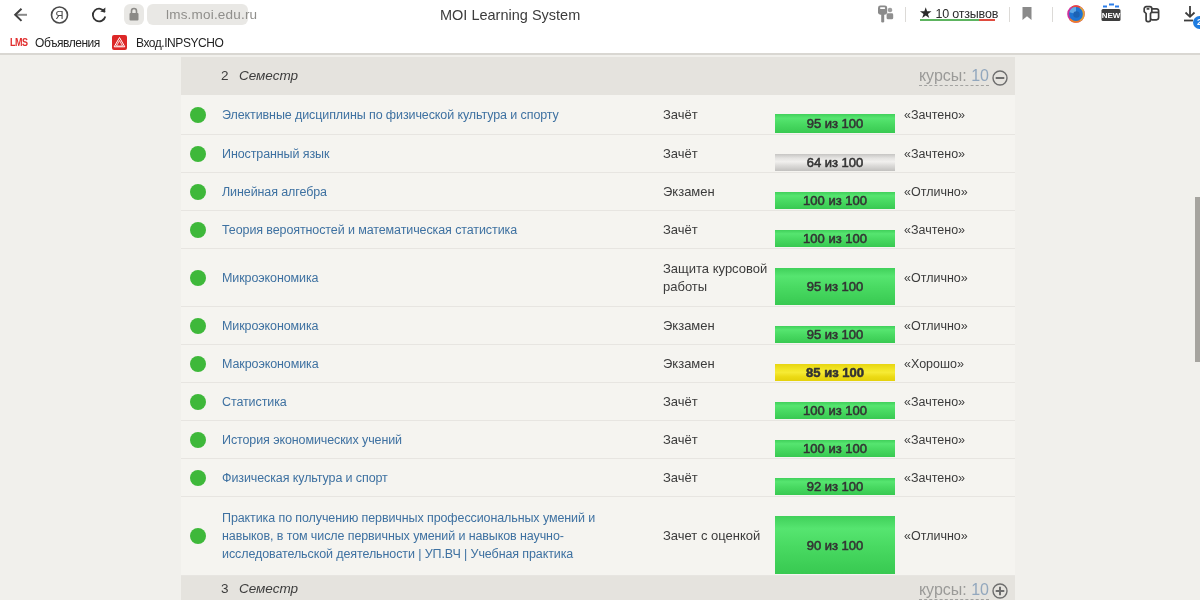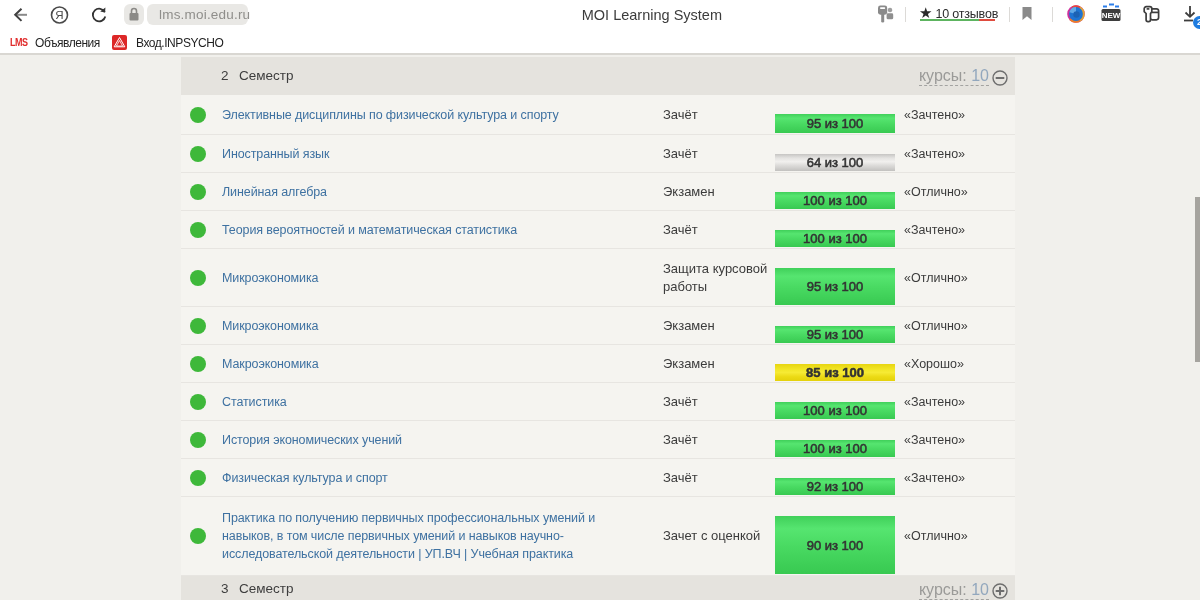--- a/index.html
+++ b/index.html
@@ -6,39 +6,39 @@
   * { margin:0; padding:0; box-sizing:border-box; }
   html,body { width:1200px; height:600px; overflow:hidden; }
   body { font-family:"Liberation Sans", sans-serif; background:#f1f0ec; position:relative; }
   
   .chrome { position:absolute; top:0; left:0; width:1200px; height:55px; background:#fff; }
   .chrome-border { position:absolute; top:53px; left:0; width:1200px; height:2px; background:#d9d7d2; }
   .toolbar { position:absolute; top:0; left:0; width:1200px; height:30px; }
   .ticon { position:absolute; top:0; }
   .chip { position:absolute; top:4px; height:21px; background:#e9e8e5; border-radius:6px; }
   .lockchip { left:124px; width:20px; }
-  .urlchip { left:147px; width:101px; color:#8f8e8b; font-size:13.5px; line-height:21px; padding-left:12px; letter-spacing:0.2px;}
-  .title { position:absolute; left:440px; width:282px; top:0; height:30px; line-height:30px; text-align:right; font-size:14.5px; color:#3c3c3c; }
+  .urlchip { left:147px; width:101px; color:#8f8e8b; font-size:13.5px; line-height:21px; padding-left:19px; letter-spacing:0.2px;}
+  .title { position:absolute; left:440px; width:282px; top:0; height:30px; line-height:30px; text-align:left; font-size:14.5px; color:#3c3c3c; }
   .sep { position:absolute; top:7px; width:1px; height:15px; background:#dcdad7; }
   .reviews { position:absolute; left:919px; top:4px; font-size:12.5px; letter-spacing:-0.2px; color:#2b2b2b; }
   .revbar { position:absolute; left:920px; top:19px; width:75px; height:2px; background:#5db460; }
   .revbar .red { position:absolute; right:0; top:0; width:16px; height:2px; background:#df4b3e; }
   .dlbadge { position:absolute; left:1193px; top:16px; width:13px; height:13px; border-radius:50%; background:#1e7ce0; color:#fff; font-size:9px; font-weight:bold; text-align:center; line-height:13px; }
   
   .bookmarks { position:absolute; top:30px; left:0; width:1010px; height:23px; background:#fff; }
   .lmslogo { position:absolute; left:10px; top:7px; color:#e02b2b; font-weight:bold; font-size:10px; letter-spacing:-0.5px; transform:scaleX(0.9); transform-origin:left; }
   .bm1 { position:absolute; left:35px; top:6px; font-size:12px; letter-spacing:-0.45px; color:#1f1f1f; }
   .psyicon { position:absolute; left:112px; top:5px; width:15px; height:15px; background:#dd2727; border-radius:2px; }
   .bm2 { position:absolute; left:136px; top:6px; font-size:12px; letter-spacing:-0.45px; color:#1f1f1f; }
   
   .page { position:absolute; top:55px; left:0; width:1200px; height:545px; background:#f1f0ec; }
   .content { position:absolute; left:181px; top:2px; width:834px; }
   .semhead { position:relative; width:834px; height:38px; background:#e5e3de; }
   .semhead .num { position:absolute; left:40px; top:0; height:38px; line-height:38px; font-size:13.5px; color:#3d3d3d; }
-  .semhead .nam { position:absolute; left:58px; top:0; height:38px; line-height:38px; font-size:13.5px; color:#3d3d3d; }
+  .semhead .nam { position:absolute; left:58px; top:0; height:38px; line-height:38px; font-size:13.5px; color:#3d3d3d;font-style:italic; }
   .semhead .kursy { position:absolute; right:26px; top:11px; height:18px; line-height:16px; font-size:16px; color:#9a9a98; border-bottom:1px dashed #a3a3a1; }
   .semhead svg.circ { position:absolute; right:7px; top:13px; }
   .row { position:relative; width:834px; background:#f5f4f0; border-bottom:1px solid #e7e5e1; }
   .row .dot { position:absolute; left:9px; top:50%; margin-top:-8px; width:16px; height:16px; border-radius:50%; background:#3eb83a; }
   .row .name { position:absolute; left:41px; top:0; width:430px; height:100%; display:flex; align-items:center; font-size:12.5px; letter-spacing:-0.1px; color:#3e71a1; line-height:18px; }
   .row .typ { position:absolute; left:482px; top:0; width:110px; height:100%; display:flex; align-items:center; font-size:13px; color:#3b3b3b; line-height:18px; }
   .row .badge { position:absolute; left:594px; top:19px; bottom:1px; width:120px; display:flex; align-items:center; justify-content:center; font-size:13px; font-weight:normal; -webkit-text-stroke:0.55px #333; color:#333; }
   .badge.g { background:linear-gradient(180deg,#40d05a 0%,#56e570 22%,#49da62 52%,#38c951 100%); }
   .badge.s { background:linear-gradient(180deg,#c6c5c3 0%,#e5e4e2 25%,#f1f0ee 45%,#dcdbd9 68%,#c2c1bf 100%); }
   .badge.y { background:linear-gradient(180deg,#e7d511 0%,#f3e729 35%,#f6ea34 50%,#ecda15 75%,#e4d10b 100%);font-weight:bold; }

